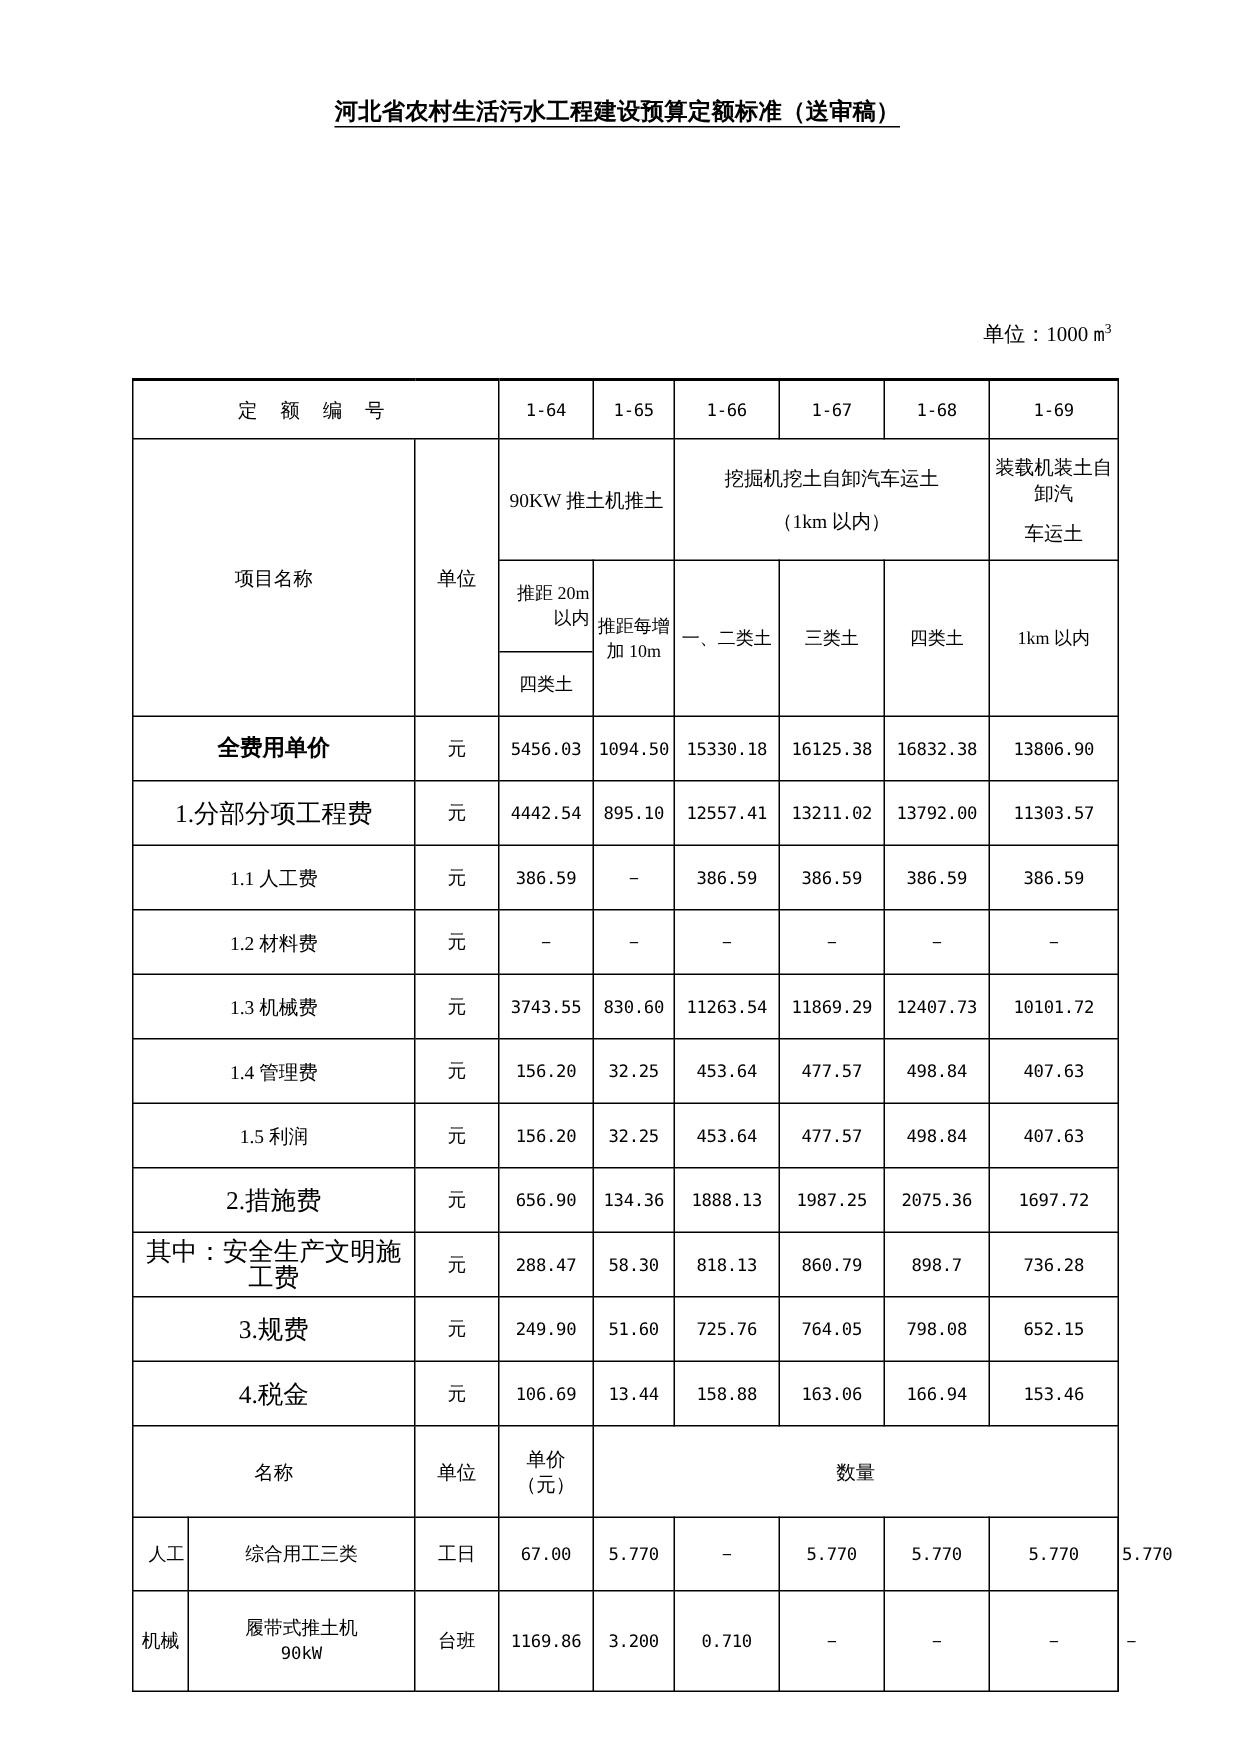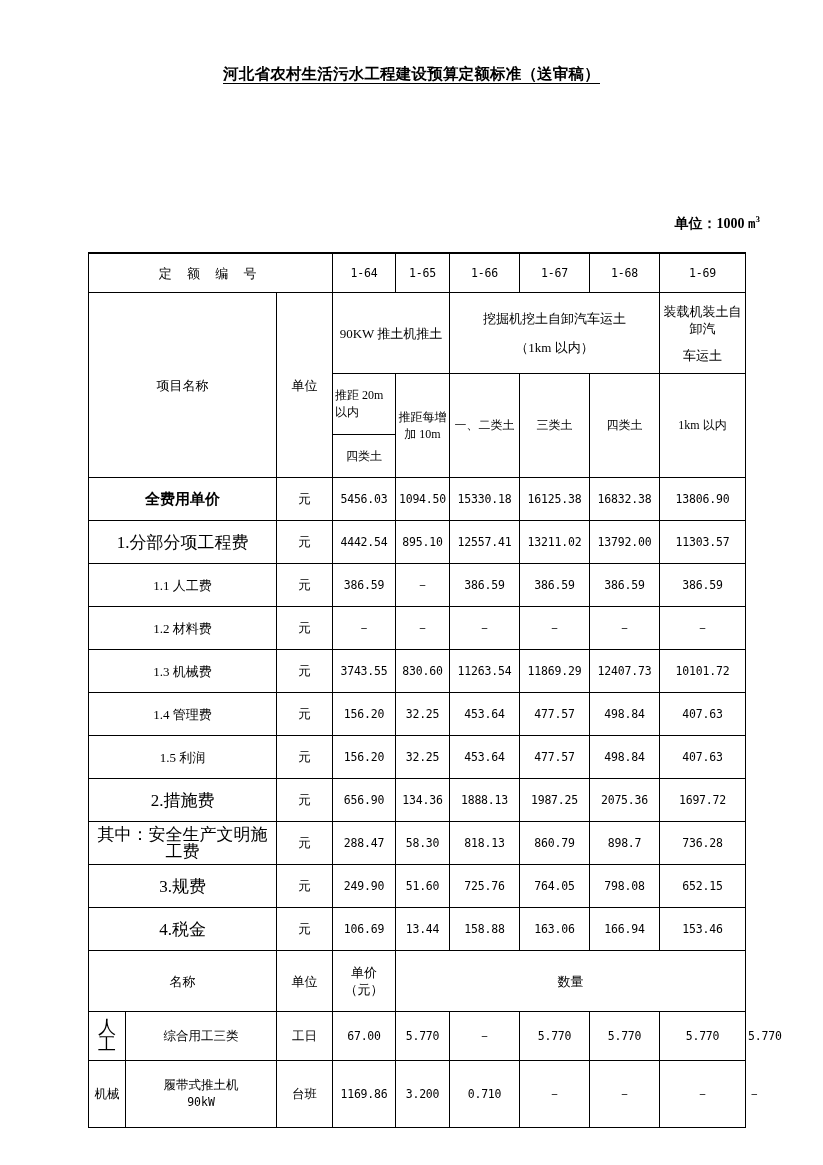--- a/index.html
+++ b/index.html
@@ -47,24 +47,23 @@
     font-size: 15.4px;
     line-height: 31px;
     text-indent: 30px;
     text-align: justify;
     text-justify: inter-ideograph;
   }
 
   
   .unit-line {
     position: absolute;
-    right: 63px;
+    right: 82px;
     top: 214px;
     font-size: 14px;
-    font-weight: bold;
   }
   .unit-line .mono {
     font-family: "DejaVu Sans Mono", "Liberation Mono", monospace;
     font-size: 12.5px;
   }
   .unit-line sup { font-size: 9px; }
 
   
   table.main {
     position: absolute;
@@ -177,21 +176,21 @@
           <div style="height:10px"></div>
           <div>车运土</div>
         </td>
       </tr>
 
       <tr>
         <td style="padding:0">
           <table style="width:100%;border-collapse:collapse;table-layout:fixed">
             <tbody>
                 <tr>
-                  <td class="cjk hdr-sm" style="border:none;height:56px;text-align:left;vertical-align:middle;border-bottom:1px solid #000;padding:2px">
+                  <td class="cjk hdr-sm" style="border:none;height:56px;text-align:right;vertical-align:middle;border-bottom:1px solid #000;padding:2px">
               <div>推距 20m</div>
               <div>以内</div>
             </td>
                 </tr>
             <tr>
                   <td class="cjk hdr-sm" style="border:none;height:38px;text-align:center;vertical-align:middle;padding:2px">四类土</td>
                 </tr>
           </tbody>
             </table>
         </td>
@@ -326,21 +325,21 @@
         <td class="cjk hdr">
           <div>单价</div>
           <div>（元）</div>
         </td>
         <td colspan="5" class="cjk hdr">数量</td>
       </tr>
 
       </tbody>
       <tbody id="resource-rows">
         <tr>
-          <td class="cjk" style="font-size: 18px; height: 44px;">人工</td>
+          <td class="cjk" style="font-size: 12px; height: 44px; text-align: right;">人工</td>
           <td class="cjk" style="font-size: 12.5px;">
             <div>综合用工三类</div>
           </td>
           <td class="cjk" style="font-size: 12.5px;">工日</td>
           <td class="numeric">67.00</td>
           <td class="numeric">5.770</td>
           <td class="dash">－</td>
           <td class="numeric">5.770</td>
           <td class="numeric">5.770</td>
           <td class="numeric">5.770</td>

